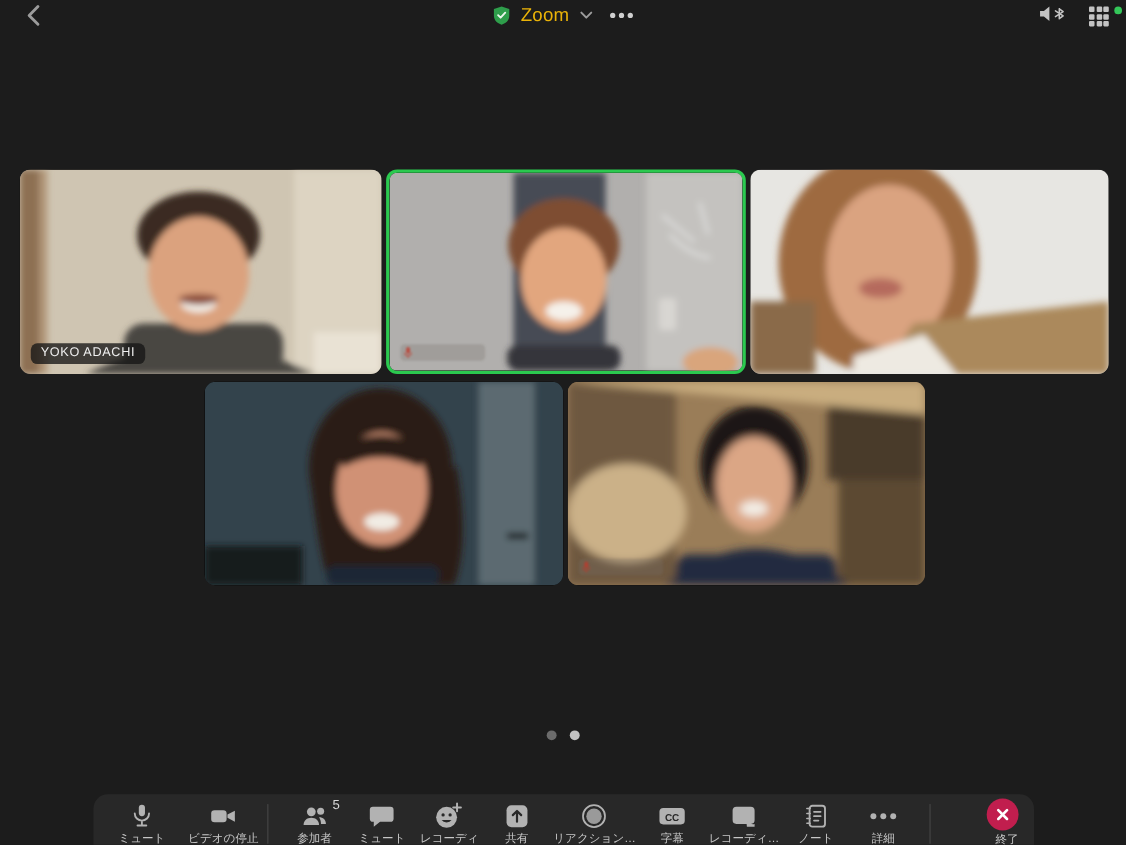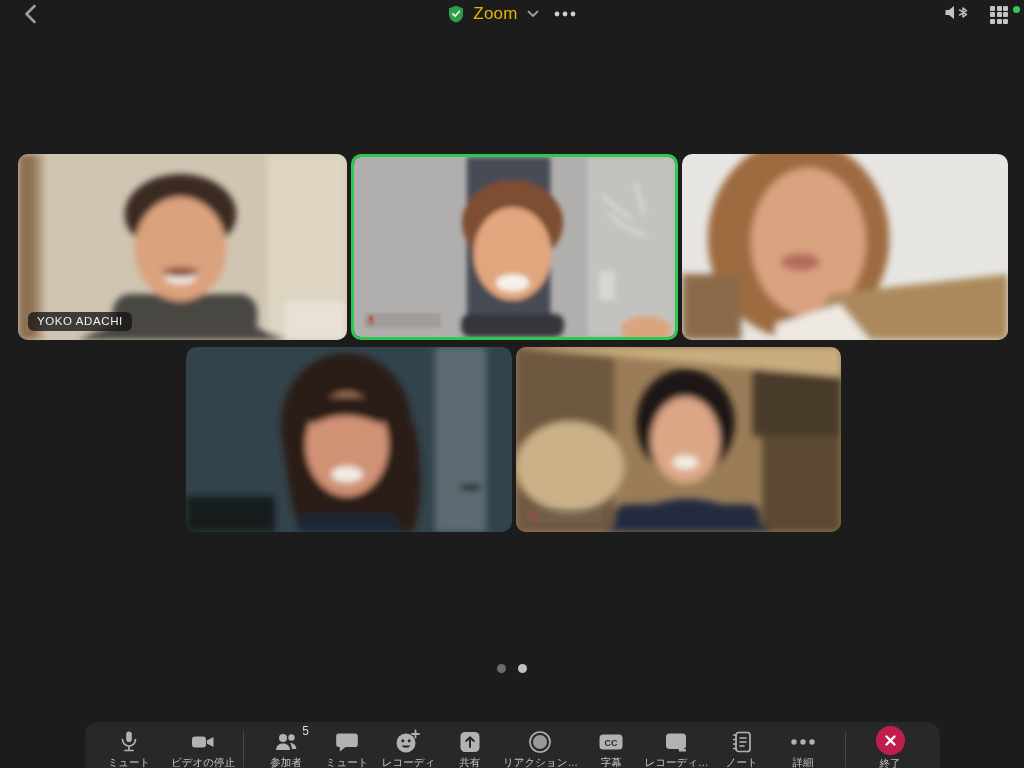--- a/index.html
+++ b/index.html
@@ -334,21 +334,21 @@
             <circle cx="13" cy="4" r="2.7" fill="#b2b2b2"></circle>
             <circle cx="22" cy="4" r="2.7" fill="#b2b2b2"></circle>
           </svg>
         </span>
       <span class="tb-label">詳細</span>
     </div>
   </div>
 
   <div class="tb-divider"></div>
 
-  <div class="tb-item" style="min-width:72px;">
+  <div class="tb-item" style="min-width:72px;align-items:flex-end;">
     <span class="end-circle">
       <svg width="13" height="13" viewBox="0 0 13 13">
           <path d="M2.5 2.5 L10.5 10.5 M10.5 2.5 L2.5 10.5" stroke="#ffffff" stroke-width="2.4" stroke-linecap="round"></path>
         </svg>
     </span>
     <span class="tb-label">終了</span>
   </div>
 
 </div>
 

